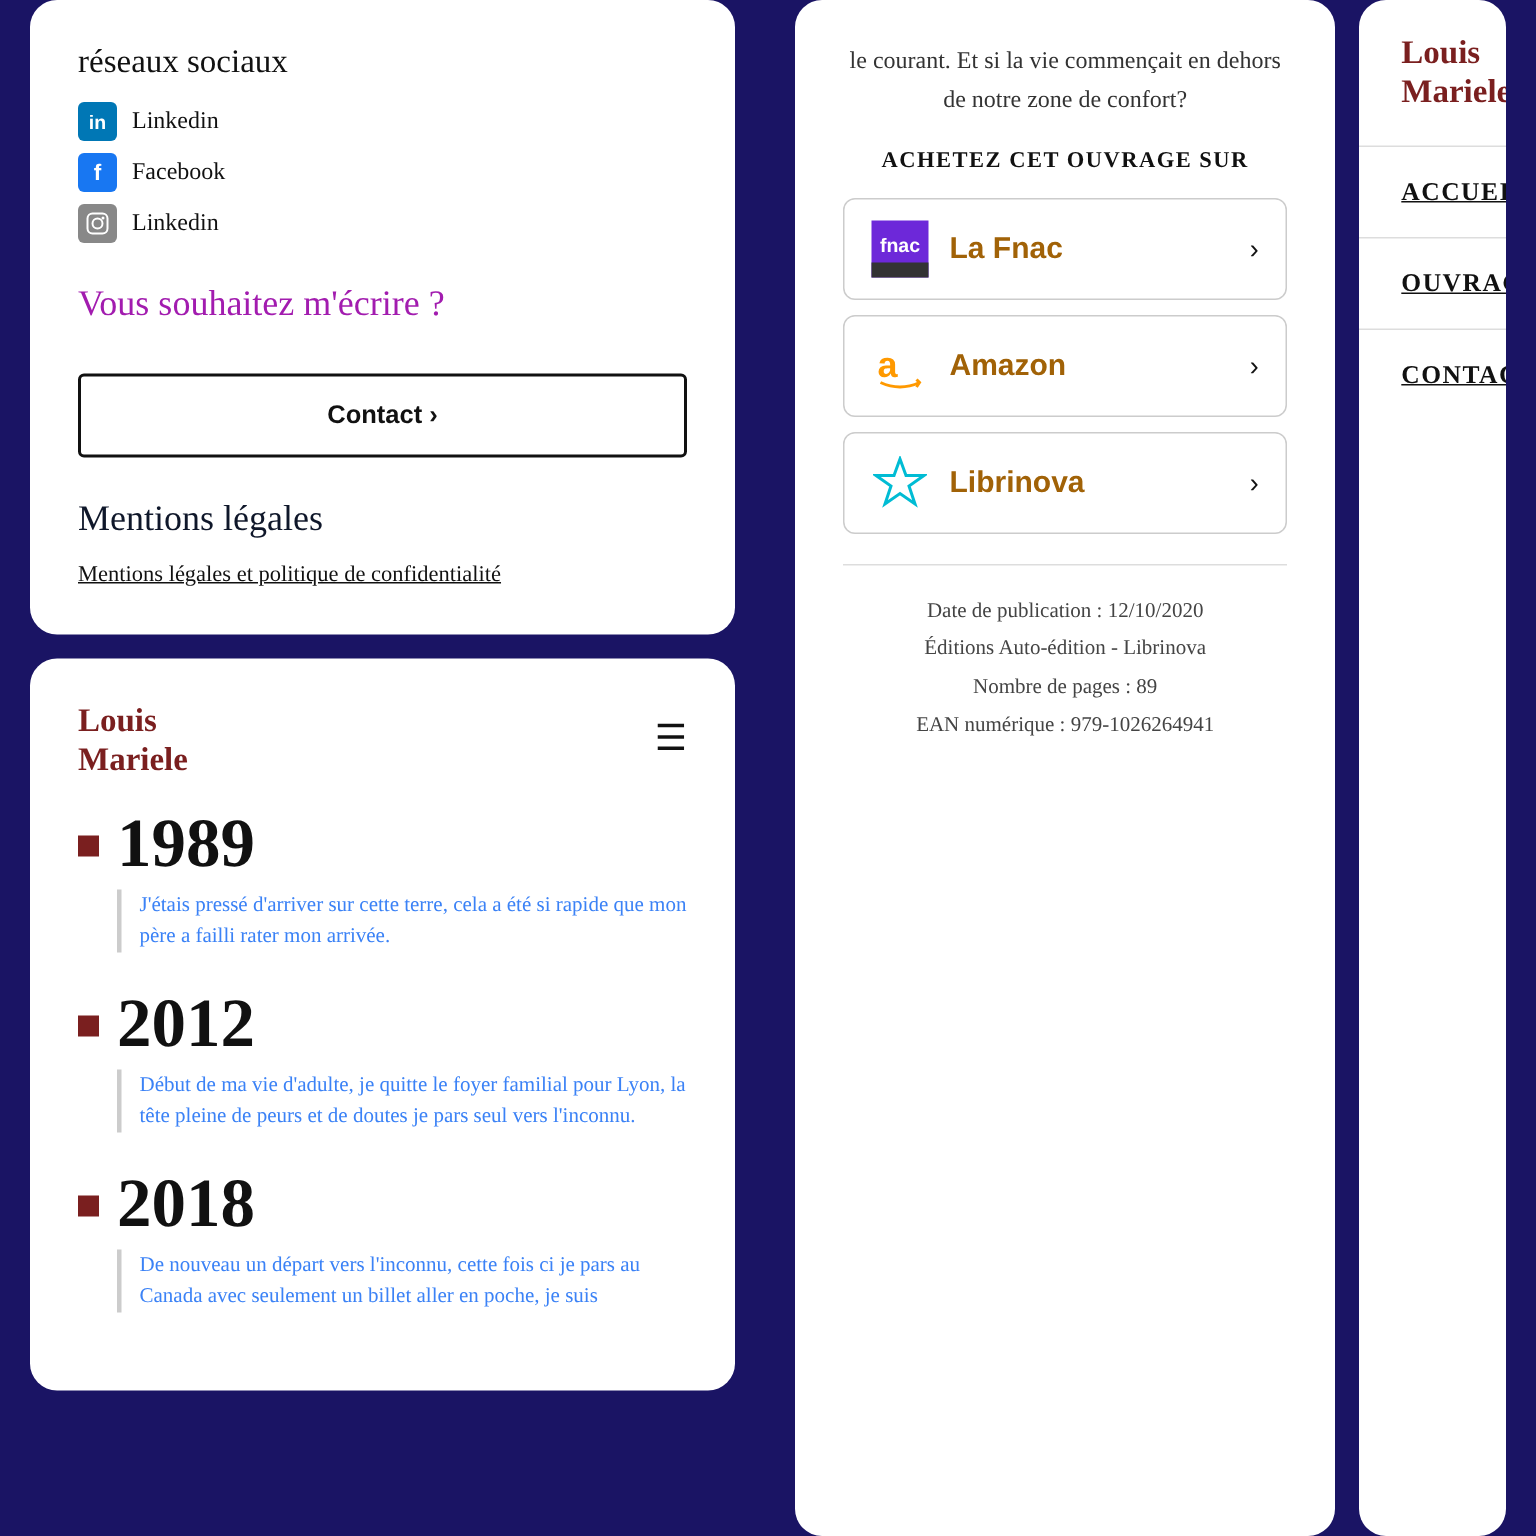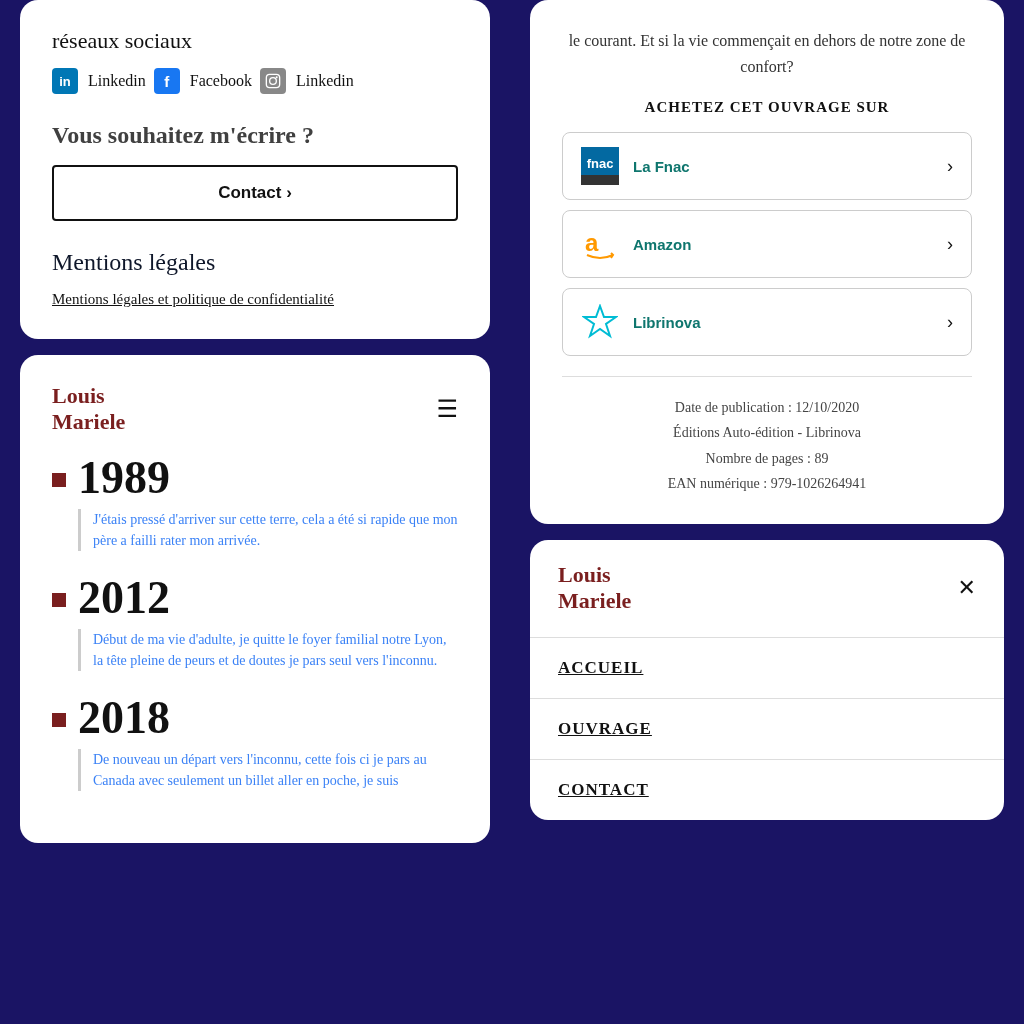--- a/index.html
+++ b/index.html
@@ -21,21 +21,20 @@
       display: flex;
       flex-direction: column;
       gap: 16px;
       padding-top: 0;
     }
 
     .col-right {
       width: 514px;
       padding: 0 20px;
       display: flex;
-      flex-direction: column;
       gap: 16px;
       padding-top: 0;
     }
 
     .card {
       background: white;
       border-radius: 18px;
       padding: 28px 32px;
     }
 
@@ -44,20 +43,21 @@
       font-family: Georgia, serif;
       font-size: 22px;
       font-weight: normal;
       color: #111;
       margin-bottom: 14px;
     }
 
     .social-list {
       list-style: none;
       display: flex;
+      flex-direction: column;
       gap: 8px;
       margin-bottom: 28px;
     }
 
     .social-list li {
       display: flex;
       align-items: center;
       gap: 10px;
       font-size: 16px;
       color: #111;
@@ -92,23 +92,23 @@
 
     .instagram-icon {
       background: #888;
       color: white;
       border-radius: 4px;
       font-size: 14px;
     }
 
     .write-section h3 {
       font-size: 24px;
-      font-weight: bold;
-      color: #404040;
-      margin-bottom: 16px;
+      font-weight: normal;
+      color: #a21caf;
+      margin-bottom: 32px;
     }
 
     .contact-btn {
       display: block;
       width: 100%;
       border: 2px solid #111;
       background: white;
       padding: 16px;
       font-size: 17px;
       font-weight: bold;
@@ -237,23 +237,23 @@
 
     .store-logo {
       width: 38px;
       height: 38px;
       display: flex;
       align-items: center;
       justify-content: center;
     }
 
     .store-name {
-      font-size: 15px;
-      font-weight: bold;
-      color: #0f766e;
+      font-size: 20px;
+      font-weight: bold;
+      color: #a16207;
     }
 
     .chevron {
       font-size: 18px;
       color: #111;
     }
 
     .book-meta {
       border-top: 1.5px solid #ddd;
       margin-top: 20px;
@@ -309,21 +309,21 @@
       border-bottom: 1.5px solid #ddd;
       cursor: pointer;
     }
 
     .menu-item:last-child {
       border-bottom: none;
     }
 
     
     .fnac-logo {
-      background: #0369a1;
+      background: #6d28d9;
       color: white;
       font-weight: bold;
       font-size: 13px;
       font-family: Arial, sans-serif;
       width: 38px;
       height: 38px;
       display: flex;
       align-items: center;
       justify-content: center;
       position: relative;
@@ -407,21 +407,21 @@
           <p>J'étais pressé d'arriver sur cette terre, cela a été si rapide que mon père a failli rater mon arrivée.</p>
         </div>
       </div>
 
       <div class="timeline-item">
         <div class="timeline-marker">
           <div class="timeline-square"></div>
         </div>
         <div class="timeline-content">
           <h2>2012</h2>
-          <p>Début de ma vie d'adulte, je quitte le foyer familial notre Lyon, la tête pleine de peurs et de doutes je pars seul vers l'inconnu.</p>
+          <p>Début de ma vie d'adulte, je quitte le foyer familial pour Lyon, la tête pleine de peurs et de doutes je pars seul vers l'inconnu.</p>
         </div>
       </div>
 
       <div class="timeline-item">
         <div class="timeline-marker">
           <div class="timeline-square"></div>
         </div>
         <div class="timeline-content">
           <h2>2018</h2>
           <p>De nouveau un départ vers l'inconnu, cette fois ci je pars au Canada avec seulement un billet aller en poche, je suis</p>

